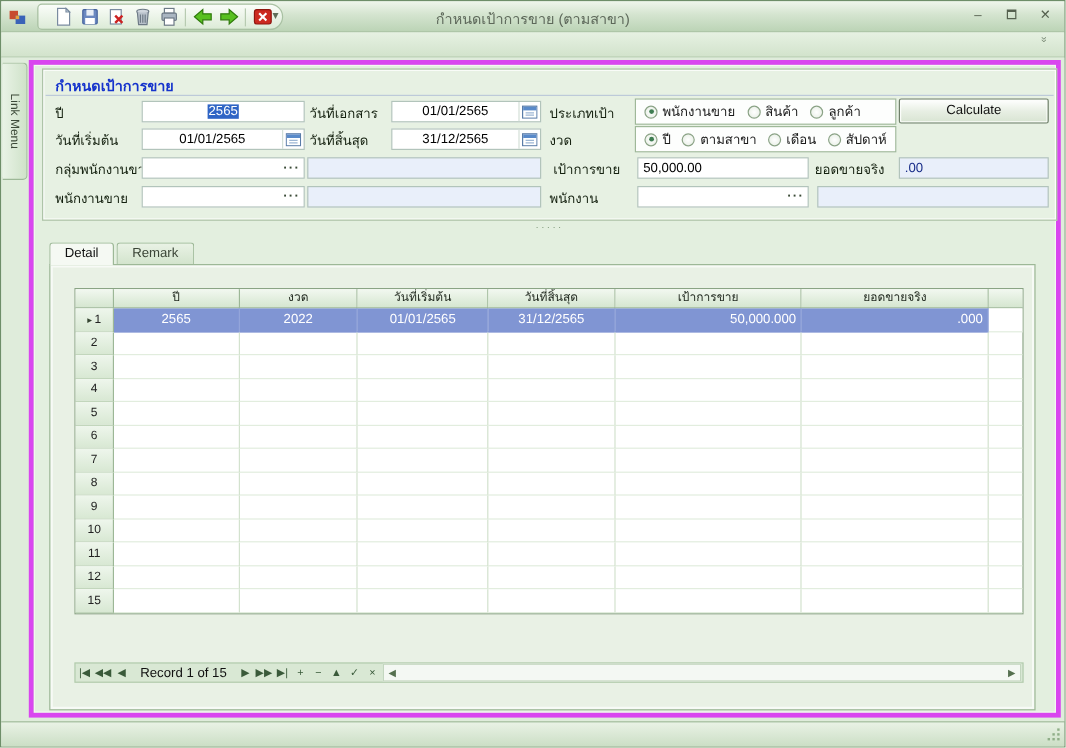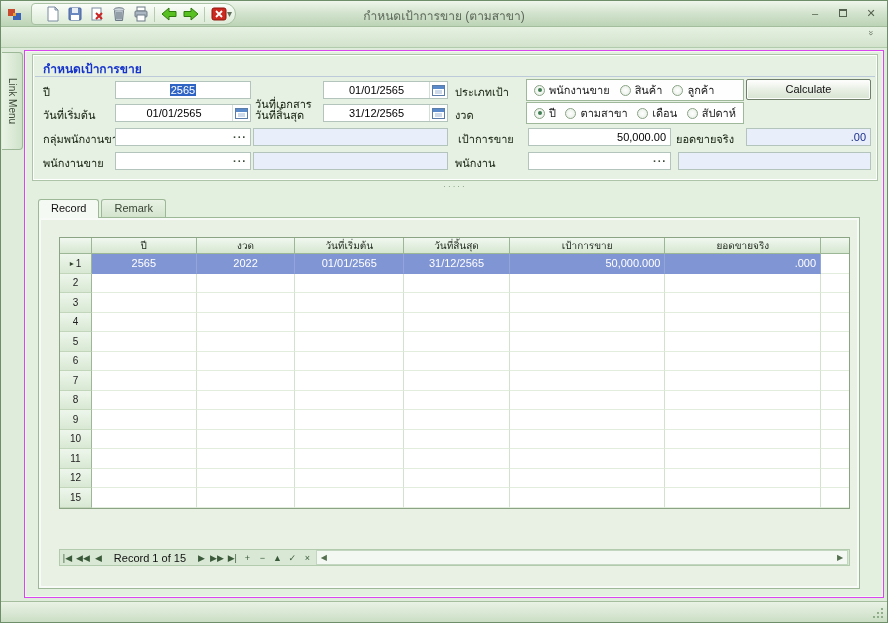--- a/index.html
+++ b/index.html
@@ -51,21 +51,21 @@
   .client { position:absolute; left:0; top:47px; width:888px; height:553px; background:#dfecdb; }
   .linkmenu {
     position:absolute; left:1px; top:4px; width:21px; height:98px;
     background:linear-gradient(90deg,#e9f3e6,#cfe2c9);
     border:1px solid #9db897; border-left:none; border-radius:0 4px 4px 0;
     display:flex; align-items:center; justify-content:center;
     writing-mode:vertical-rl; font-size:10px; color:#3c4a38; cursor:default;
   }
   .content-frame {
     position:absolute; left:23px; top:2px; width:860px; height:548px;
-    border:1px solid #d946ef; background:#e3efdf;
+    border:4px solid #d946ef; background:#e3efdf;
     box-shadow:inset 0 0 0 1px #f4f9f2;
   }
   
   .form-panel {
     position:absolute; left:7px; top:3px; width:846px; height:127px;
     border:1px solid #aec4a8; background:#e7f1e3;
     box-shadow:inset 0 0 0 1px #ffffff;
   }
   .panel-header {
     position:absolute; left:10px; top:4px; font-size:12px; font-weight:bold; color:#1533cc;
@@ -74,21 +74,21 @@
   .f-label { position:absolute; height:18px; line-height:18px; color:#14200f; white-space:nowrap; }
   .field {
     position:absolute; height:18px; border:1px solid #b2c4bb; background:#fff;
     font-size:11px; line-height:16px; display:flex; align-items:center;
   }
   .field input {
     border:none; outline:none; width:100%; height:100%; background:transparent;
     font:inherit; padding:0 4px;
   }
   .field input.center { text-align:center; }
-  .field input.right { text-align:right; }
+  .field input.right { }
   .field.readonly { background:#e9effa; }
   .field.readonly input { color:#1b2f8a; }
   .year-val { width:100%; text-align:center; }
   .year-val .sel { background:#2f64c5; color:#fff; padding:0 1px; }
   .cal-btn { flex:0 0 18px; height:16px; display:flex; align-items:center; justify-content:center; border-left:1px solid #d4dfd8; cursor:default; }
   .dots-btn { flex:0 0 20px; text-align:center; color:#3a4a36; letter-spacing:1px; font-weight:bold; cursor:default; }
   .radio-box {
     position:absolute; height:22px; border:1px solid #9fb899; background:#fdfefd;
     display:flex; align-items:center; padding:0 7px;
   }
@@ -256,21 +256,21 @@
     <div class="content-frame">
 
       <div class="form-panel">
         <div class="panel-header">กำหนดเป้าการขาย</div>
         <div class="panel-header-line"></div>
 
         <span class="f-label" style="left:10px;top:28px">ปี</span>
         <div class="field" style="left:82px;top:26px;width:136px">
           <span class="year-val"><span class="sel">2565</span></span>
         </div>
-        <span class="f-label" style="left:222px;top:40px">วันที่เอกสาร</span>
+        <span class="f-label" style="left:222px;top:28px">วันที่เอกสาร</span>
         <div class="field" style="left:290px;top:26px;width:125px">
           <input class="center" readonly="" value="01/01/2565" style="">
           <span class="cal-btn">
               <svg width="13" height="12" viewBox="0 0 13 12">
                 <rect x="0.5" y="1.5" width="12" height="10" fill="#fff" stroke="#5a7ca8"></rect>
                 <rect x="1" y="2" width="11" height="3" fill="#5a8ac9"></rect>
                 <line x1="3" y1="7" x2="10" y2="7" stroke="#9db6d4"></line>
                 <line x1="3" y1="9" x2="10" y2="9" stroke="#9db6d4"></line>
               </svg>
             </span>
@@ -367,21 +367,21 @@
           <span class="dots-btn">···</span>
         </div>
         <div class="field readonly" style="left:645px;top:97px;width:193px">
           <input readonly="" value="" style="">
         </div>
       </div>
 
       <div class="splitter">·····</div>
 
       <div class="tabs" id="tabs">
-          <span class="tab active">Record</span>
+          <span class="tab active">Detail</span>
           <span class="tab">Remark</span>
         </div>
       <div class="tabpage">
         <div class="grid" id="grid">
             <div class="g-head">
               <div class="g-hcell" style="width: 32px;"></div>
               <div class="g-hcell" style="width: 105px;">ปี</div>
               <div class="g-hcell" style="width: 99px;">งวด</div>
               <div class="g-hcell" style="width: 109px;">วันที่เริ่มต้น</div>
               <div class="g-hcell" style="width: 106px;">วันที่สิ้นสุด</div>

